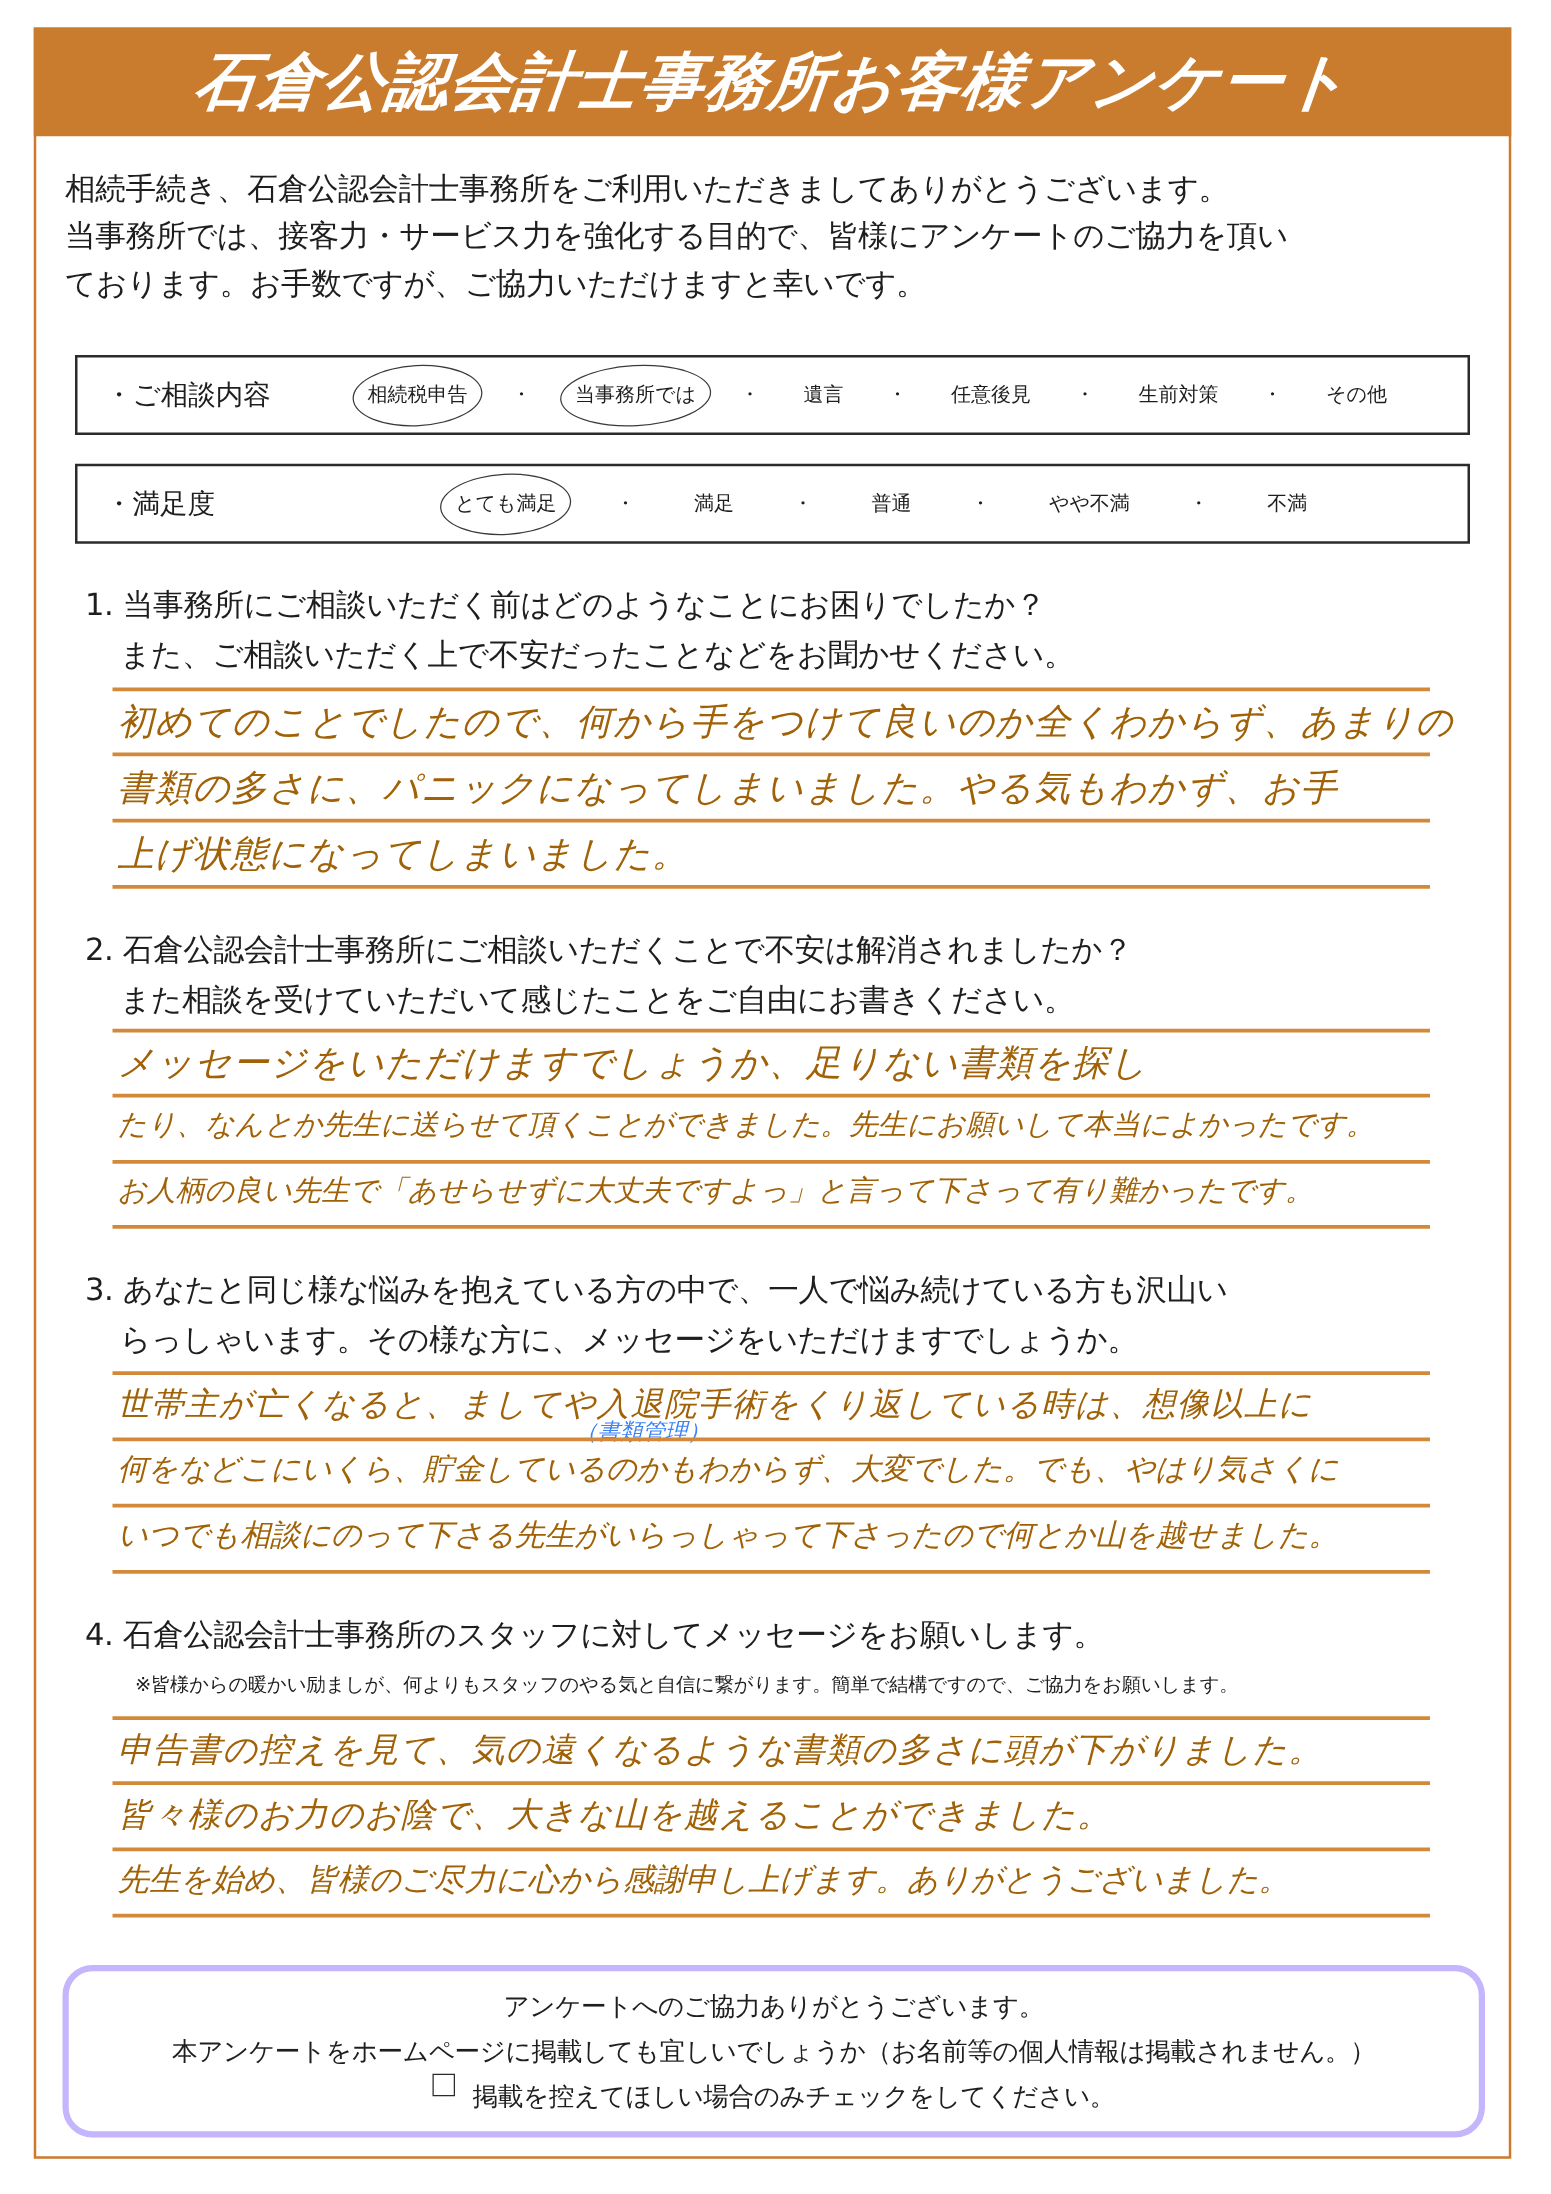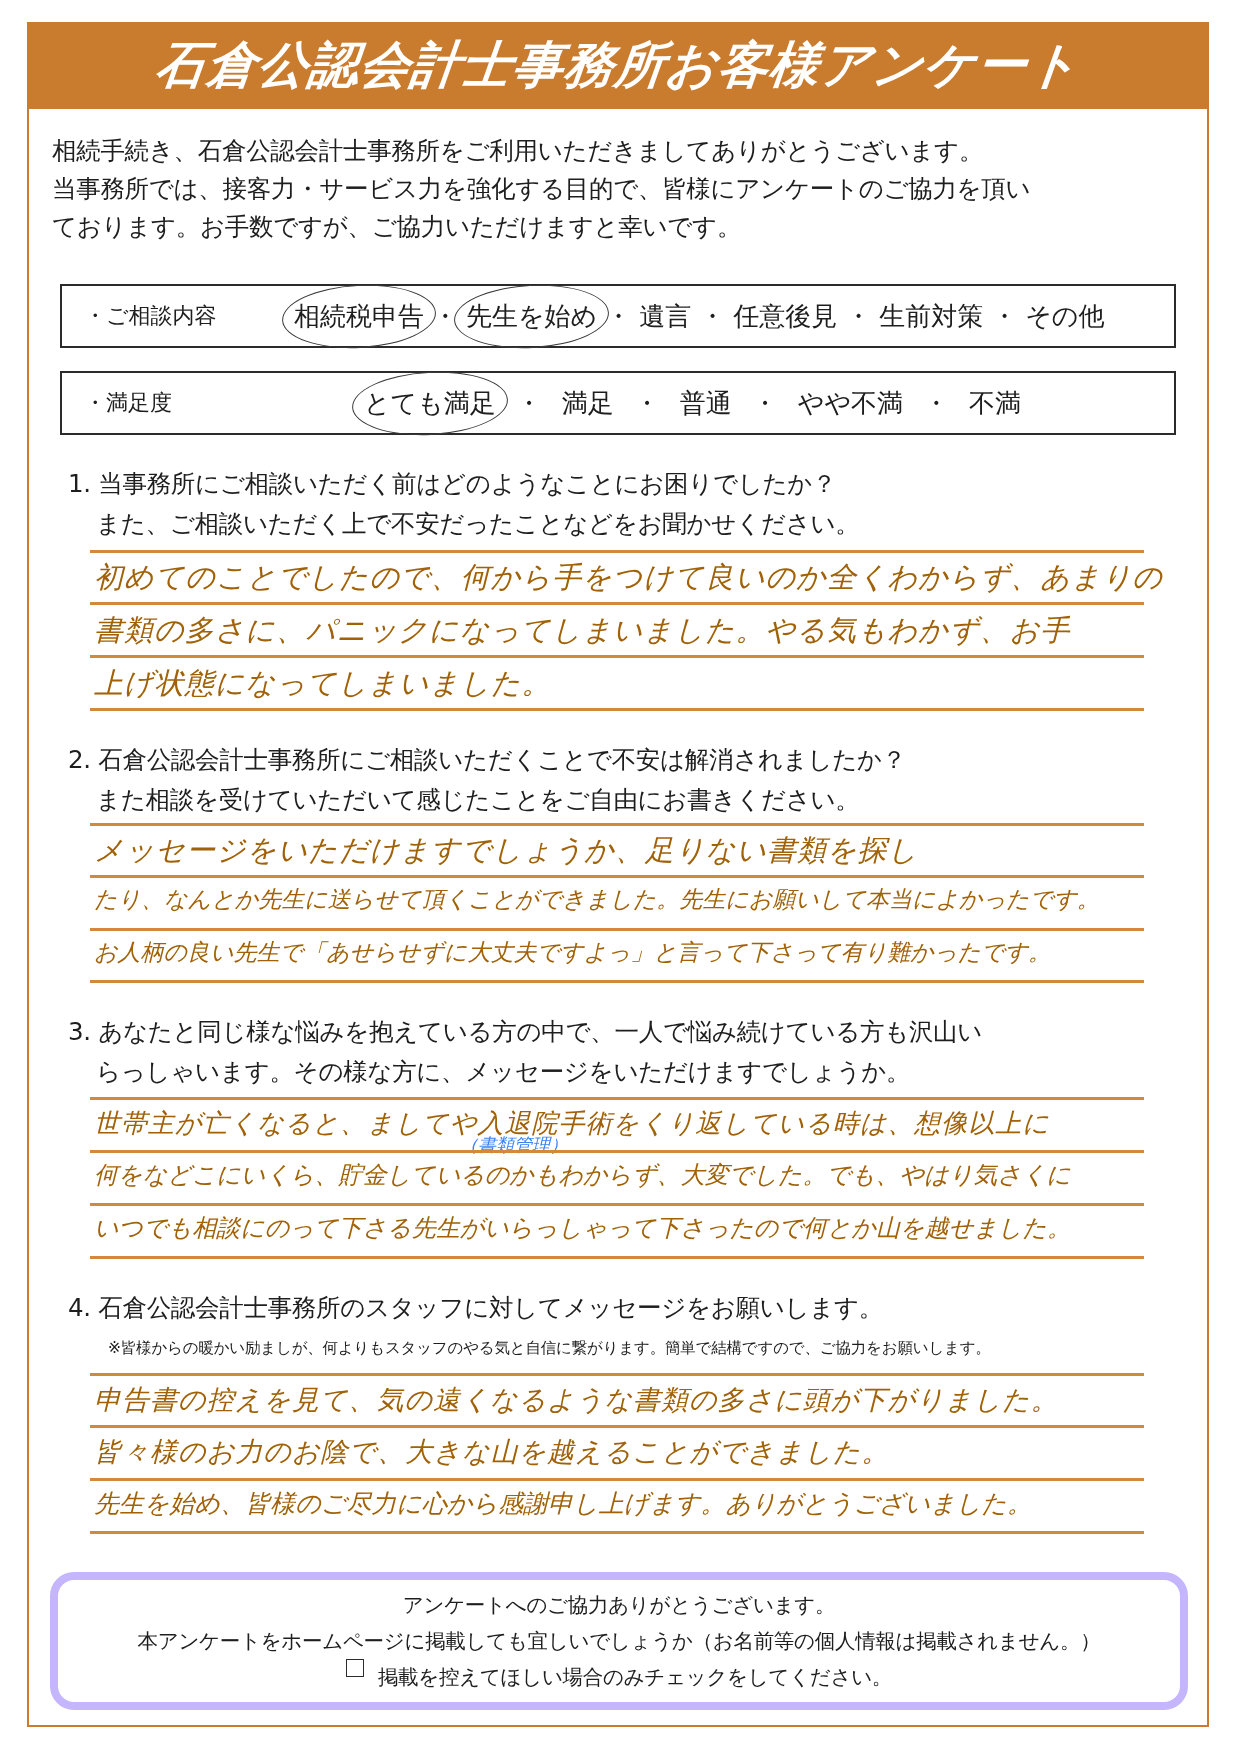--- a/index.html
+++ b/index.html
@@ -22,21 +22,21 @@
   }
 
   .intro { position: absolute; left: 52px; top: 132px; width: 1140px; }
   .intro-line { font-size: 24.5px; line-height: 38px; white-space: nowrap; letter-spacing: -0.3px; }
 
   .select-box {
     position: absolute; left: 60px; width: 1116px; height: 64px;
     border: 2px solid #2b2b2b; display: flex; align-items: center;
   }
   .select-box .label { position: absolute; left: 22px; font-size: 22px; }
-  .options { position: absolute; display: flex; align-items: center; font-size: 26px; white-space: nowrap; }
+  .options { position: absolute; display: flex; align-items: center; font-size: 16px; white-space: nowrap; gap: 27px; }
   .opt { position: relative; padding: 0 2px; }
   .opt.circled::before {
     content: ""; position: absolute; left: -10px; right: -10px; top: -14px; bottom: -14px;
     border: 1.6px solid #3a3a3a; border-radius: 50%;
     transform: rotate(-3deg);
   }
   .sep { padding: 0 6px; }
 
   .question { position: absolute; left: 68px; font-size: 24.5px; line-height: 40px; white-space: nowrap; letter-spacing: -0.3px; }
   .note { position: absolute; left: 108px; font-size: 15.5px; white-space: nowrap; letter-spacing: -0.2px; }
@@ -47,21 +47,21 @@
     color: #a16207; white-space: nowrap; letter-spacing: 1px; font-style: italic;
     transform-origin: left center;
   }
   .hand-small {
     position: absolute; font-family: "DejaVu Serif", serif; font-size: 18px; color: #3b82f6;
     font-style: italic; white-space: nowrap;
   }
 
   .footer-box {
     position: absolute; left: 50px; top: 1572px; width: 1138px; height: 138px;
-    border: 8px solid #c4b5fd; border-radius: 24px;
+    border: 5px solid #c4b5fd; border-radius: 24px;
     display: flex; flex-direction: column; align-items: center; justify-content: center;
   }
   .footer-line { font-size: 20.5px; line-height: 36px; white-space: nowrap; letter-spacing: -0.3px; }
   .checkbox-row { display: flex; align-items: flex-start; gap: 14px; }
   .checkbox { width: 18px; height: 18px; border: 1.5px solid #2b2b2b; display: inline-block; }
 </style>
 </head>
 <body>
 
 <div class="frame"></div>
@@ -74,21 +74,21 @@
   <div class="intro-line">相続手続き、石倉公認会計士事務所をご利用いただきましてありがとうございます。</div>
   <div class="intro-line">当事務所では、接客力・サービス力を強化する目的で、皆様にアンケートのご協力を頂い</div>
   <div class="intro-line">ております。お手数ですが、ご協力いただけますと幸いです。</div>
 </div>
 
 <div class="select-box" style="top:284px;">
   <span class="label">・ご相談内容</span>
   <div class="options" style="left:230px;">
     <span class="opt circled">相続税申告</span>
     <span class="sep">・</span>
-    <span class="opt circled">先生を始め</span>
+    <span class="opt circled">当事務所では</span>
     <span class="sep">・</span>
     <span class="opt">遺言</span>
     <span class="sep">・</span>
     <span class="opt">任意後見</span>
     <span class="sep">・</span>
     <span class="opt">生前対策</span>
     <span class="sep">・</span>
     <span class="opt">その他</span>
   </div>
 </div>

